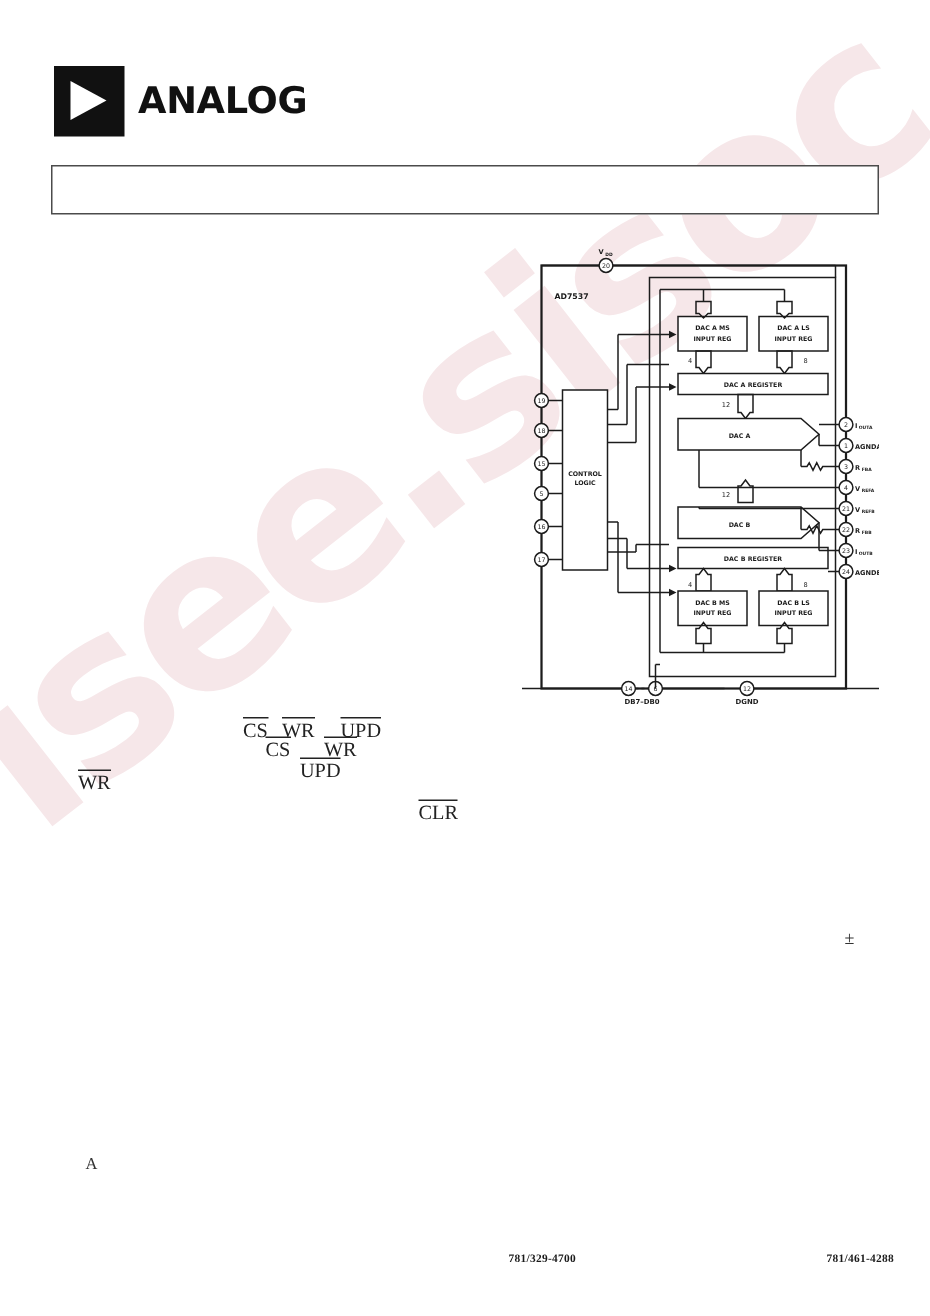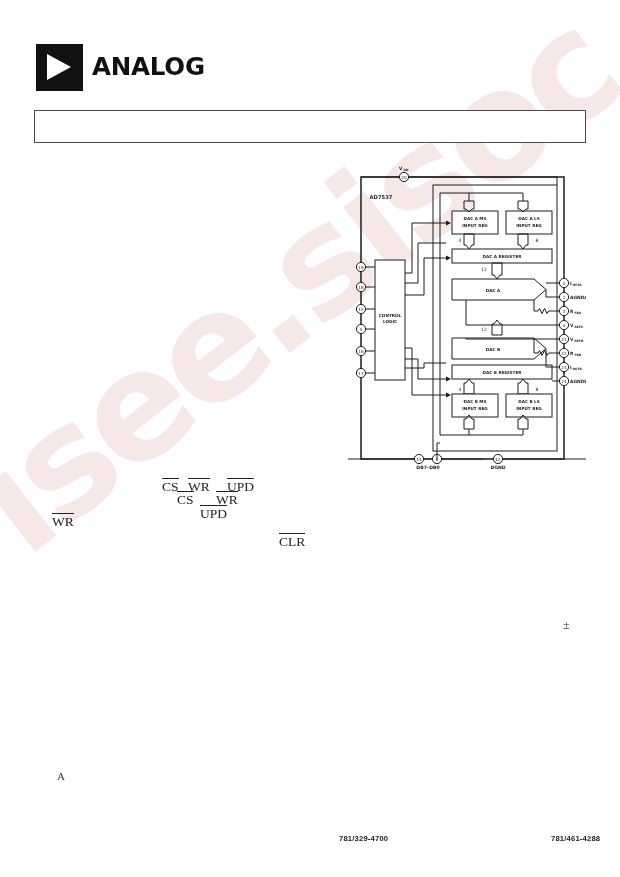--- a/index.html
+++ b/index.html
@@ -119,21 +119,21 @@
     position: absolute;
     font-family: "Liberation Serif", serif;
     color: #333;
     z-index: 3;
   }
 
   
   .footer-item {
     position: absolute;
     bottom: 34px;
-    font-family: Liberation Sans, sans-serif;
+    font-family: Liberation Serif, serif;
     font-weight: bold;
     font-size: 7.6px;
     color: #1a1a1a;
     letter-spacing: 0.2px;
     z-index: 3;
     margin-top: 24px;
   }
   #footer-phone { left: 339px; }
   #footer-fax   { left: 551px; }
 </style>

